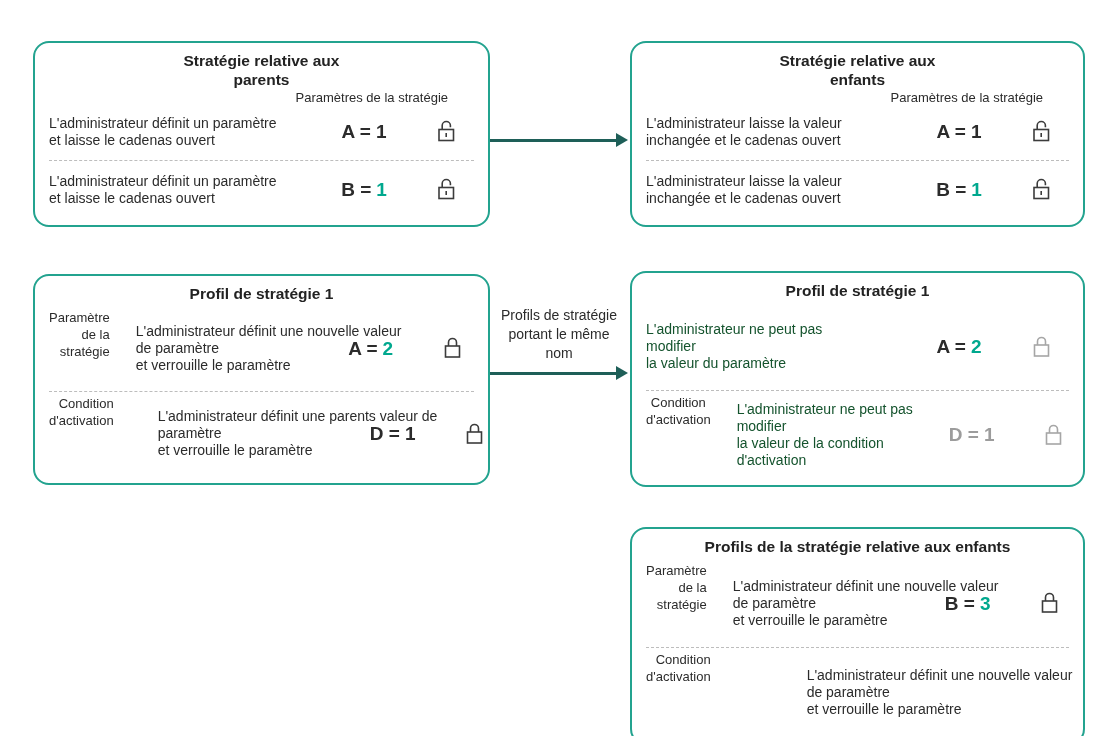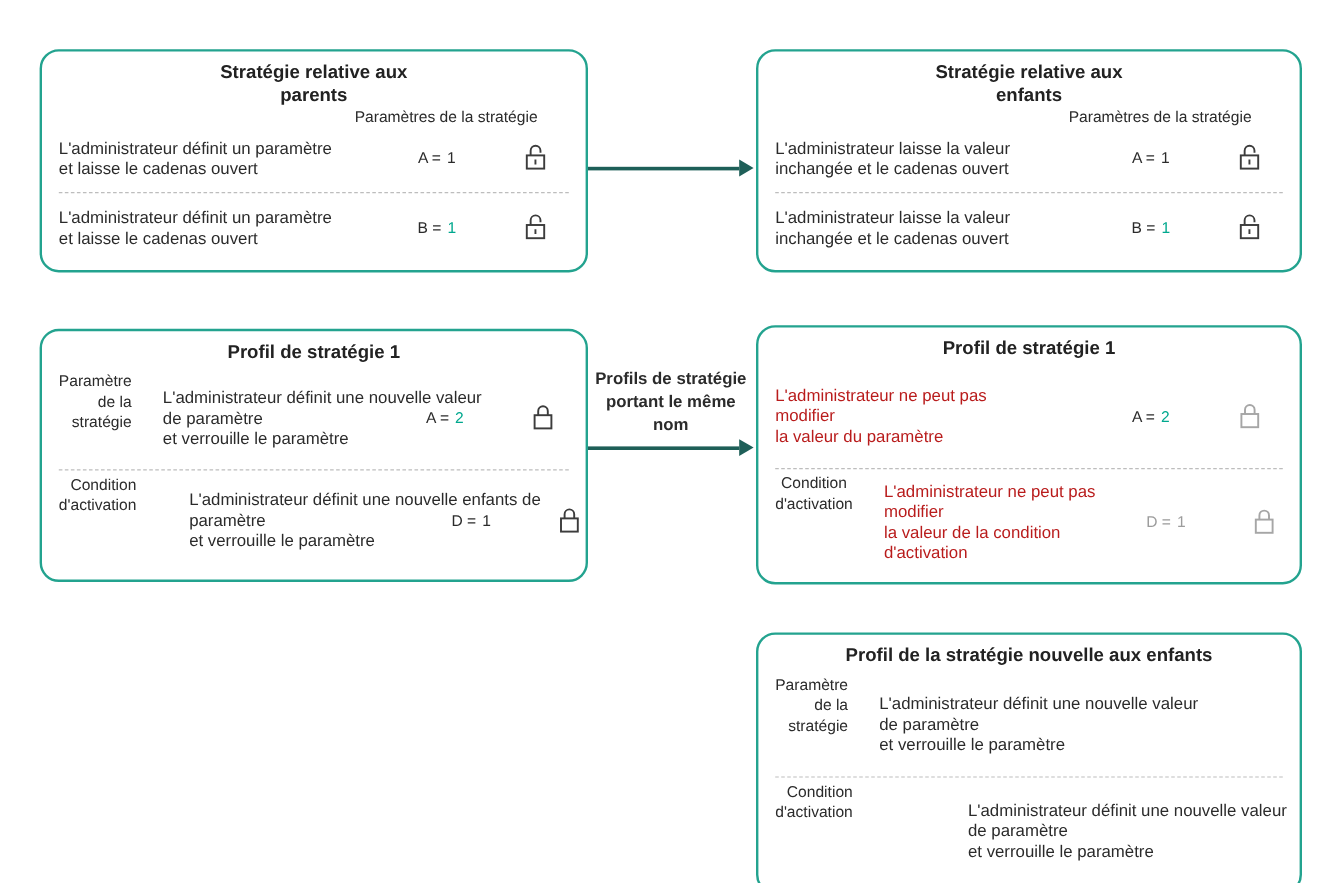--- a/index.html
+++ b/index.html
@@ -26,27 +26,27 @@
   .subhead.center  { text-align:center; width:230px; margin-left:auto; margin-right:26px; }
 
   
   .row { flex:1; display:flex; align-items:center; }
   .row-text { flex:1; font-size:14px; line-height:17px; white-space:pre-line; }
 
   
   .section { flex:1; display:flex; flex-direction:row; }
   .sec-body { flex:1; position:relative; display:flex; align-items:center; }
   .sec-text { width:345px; font-size:14px; line-height:17px; white-space:pre-line; }
-  .sec-text.gray { color:#b91c1c; }
+  .sec-text.gray { color:#14532d; }
   .valrow {
     position:absolute; right:0; top:50%; transform:translateY(-50%);
     width:164px; display:flex; align-items:center;
   }
 
-  .value { width:108px; text-align:center; font-weight:normal; font-size:13px; white-space:nowrap; }
+  .value { width:108px; text-align:center; font-weight:bold; font-size:19px; white-space:nowrap; }
   .value .vnum { margin-left:5px; }
   .value [data-style="teal"], .value .vnum[data-style="teal"] { color:#00a88e; }
   .value [data-style="gray"], .value .vnum[data-style="gray"] { color:#9c9c9c; }
 
   .lock { width:56px; display:flex; justify-content:center; align-items:center; }
   .lock-dark { color:#3c3c3c; }
   .lock-gray { color:#a6a6a6; }
 
   .divider { border-top:1px dashed #bdbdbd; margin:3px 0; }
 
@@ -68,21 +68,21 @@
   #box-policy-profile-1     { left:33px;  top:250px; width:457px; height:211px; }
   #box-policy-profile-1c    { left:630px; top:247px; width:455px; height:216px; }
   #box-child-policy-profile { left:630px; top:503px; width:455px; height:218px; }
 
   #box-policy-profile-1 .box-title,
   #box-policy-profile-1c .box-title,
   #box-child-policy-profile .box-title { margin-bottom:6px; }
 
   #arrow-top   { left:490px; top:115px; width:126px; }
   #arrow-mid   { left:490px; top:348px; width:126px; }
-  #arrow-label { left:486px; top:282px; width:146px;font-weight:bold; }
+  #arrow-label { left:486px; top:282px; width:146px; }
 </style>
 </head>
 <body>
 
 <div class="canvas">
 
   <section class="box" id="box-parent-policy">
     <div class="box-title">Stratégie relative aux
 parents</div>
     <div class="subhead right">Paramètres de la stratégie</div>
@@ -179,21 +179,21 @@
           </div>
         </div>
       </div>
     </div>
 
     <div class="divider"></div>
 
     <div class="section">
       <div class="subhead right-md">Condition d'activation</div>
       <div class="sec-body">
-        <div class="sec-text">L'administrateur définit une nouvelle enfants de
+        <div class="sec-text">L'administrateur définit une parents valeur de
 paramètre
 et verrouille le paramètre</div>
         <div class="valrow">
           <div class="value">
             <span class="vlabel" data-style="black">D =</span><span class="vnum" data-style="black">1</span>
           </div>
           <div class="lock lock-dark">
             <svg width="21" height="25" viewBox="0 0 21 25">
               <rect x="3.5" y="10.5" width="14" height="11" fill="none" stroke="currentColor" stroke-width="1.6"></rect>
               <path d="M6.5 10.5 V7 A4 4 0 0 1 14.5 7 V10.5" fill="none" stroke="currentColor" stroke-width="1.6"></path>
@@ -244,28 +244,39 @@
               <rect x="3.5" y="10.5" width="14" height="11" fill="none" stroke="currentColor" stroke-width="1.6"></rect>
               <path d="M6.5 10.5 V7 A4 4 0 0 1 14.5 7 V10.5" fill="none" stroke="currentColor" stroke-width="1.6"></path>
             </svg>
           </div>
         </div>
       </div>
     </div>
   </section>
 
   <section class="box" id="box-child-policy-profile">
-    <div class="box-title">Profil de la stratégie nouvelle aux enfants</div>
+    <div class="box-title">Profils de la stratégie relative aux enfants</div>
 
     <div class="section">
       <div class="subhead right">Paramètre de la stratégie</div>
       <div class="sec-body">
         <div class="sec-text">L'administrateur définit une nouvelle valeur
 de paramètre
 et verrouille le paramètre</div>
+        <div class="valrow">
+          <div class="value">
+            <span class="vlabel" data-style="black">B =</span><span class="vnum" data-style="teal">3</span>
+          </div>
+          <div class="lock lock-dark">
+            <svg width="21" height="25" viewBox="0 0 21 25">
+              <rect x="3.5" y="10.5" width="14" height="11" fill="none" stroke="currentColor" stroke-width="1.6"></rect>
+              <path d="M6.5 10.5 V7 A4 4 0 0 1 14.5 7 V10.5" fill="none" stroke="currentColor" stroke-width="1.6"></path>
+            </svg>
+          </div>
+        </div>
       </div>
     </div>
 
     <div class="divider"></div>
 
     <div class="section">
       <div class="subhead right-lg">Condition d'activation</div>
       <div class="sec-body">
         <div class="sec-text">L'administrateur définit une nouvelle valeur
 de paramètre

